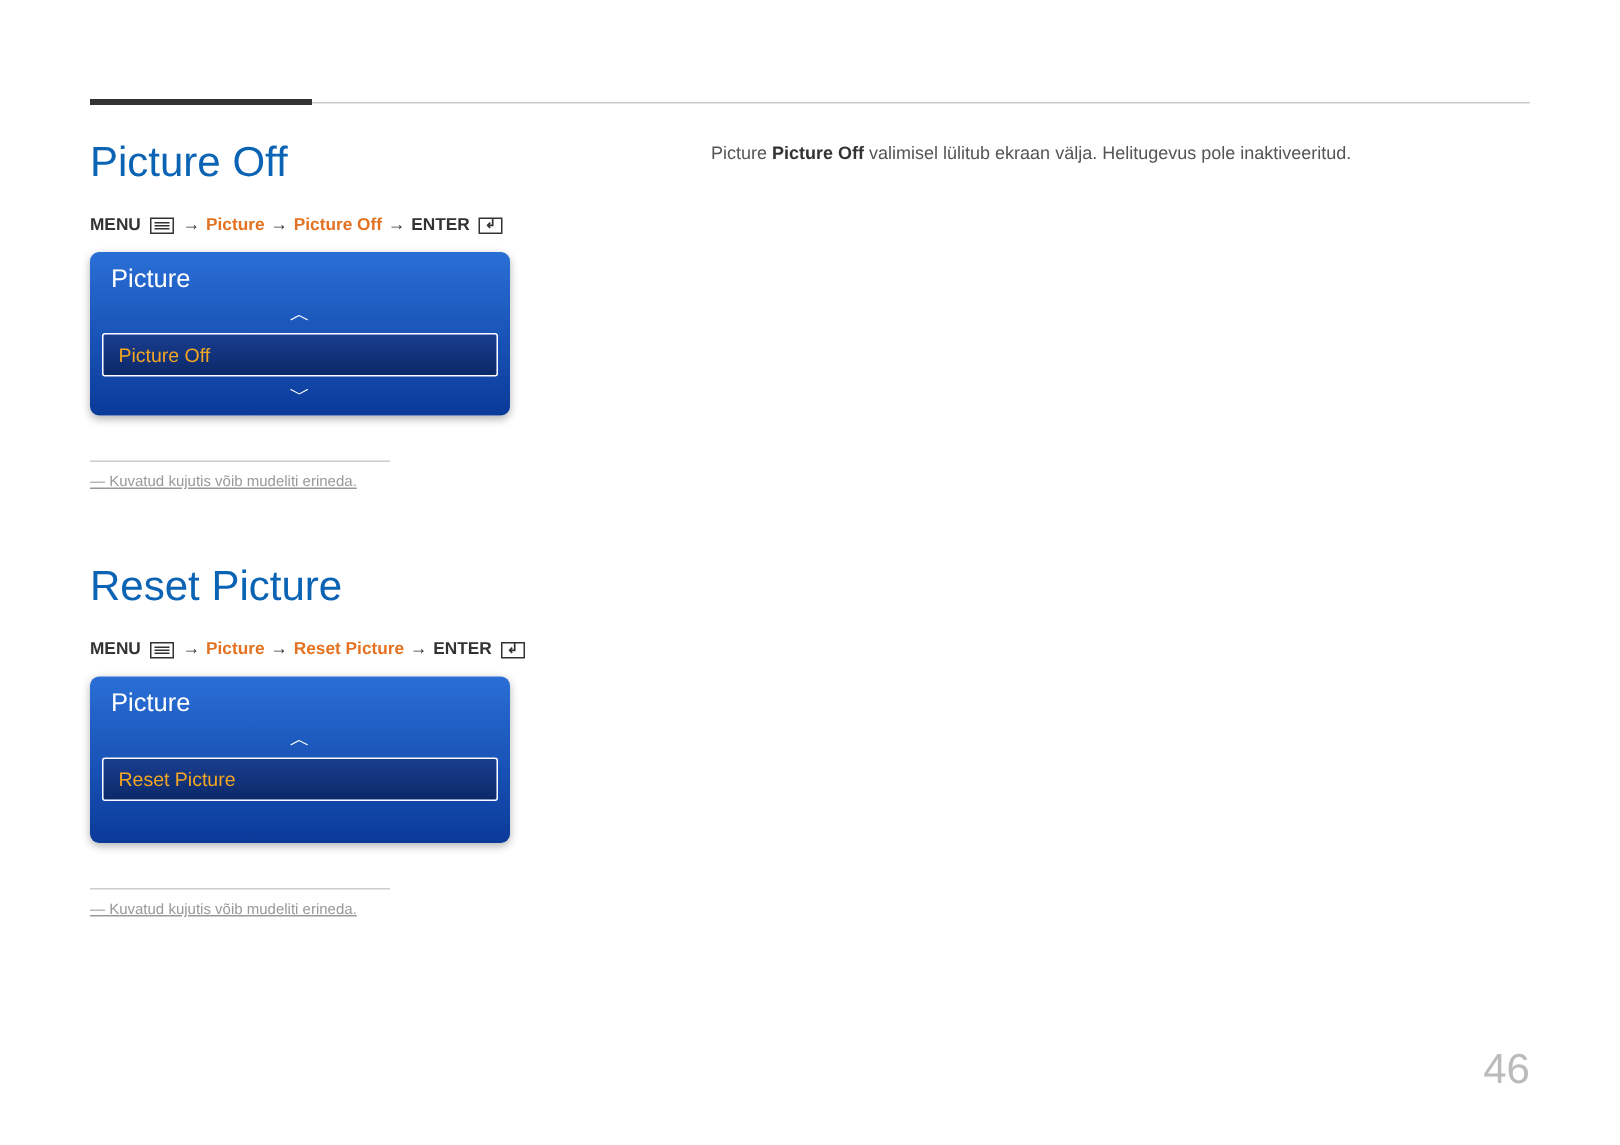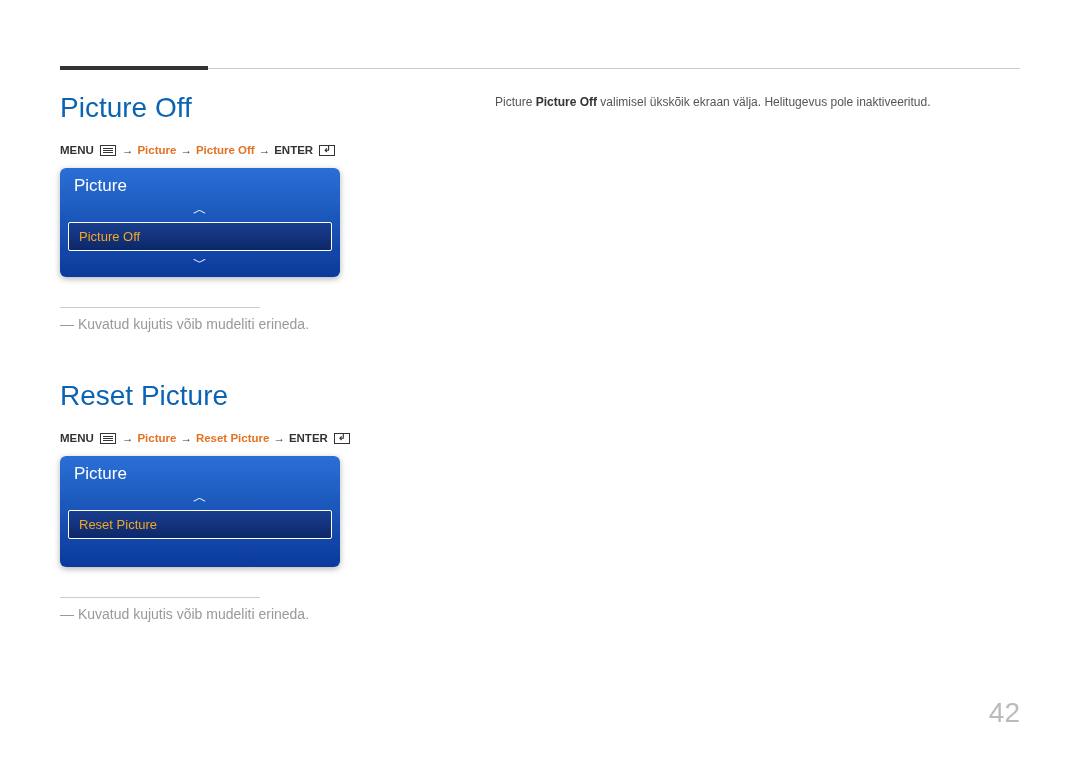--- a/index.html
+++ b/index.html
@@ -31,21 +31,21 @@
     width: 148px;
     height: 4px;
     background: #333;
   }
   .content {
     position: absolute;
     top: 92px;
     left: 60px;
     right: 60px;
     display: flex;
-    gap: 95px;
+    gap: 74px;
   }
   .left-col { width: 340px; flex-shrink: 0; }
   .right-col { flex: 1; font-size: 12px; line-height: 1.8; color: #555; }
   h1 {
     font-size: 28px;
     font-weight: 400;
     color: #0b63b4;
     margin-bottom: 20px;
   }
   .nav-path {
@@ -113,22 +113,23 @@
     border-radius: 2px;
   }
   .menu-widget-1 { margin-bottom: 30px; padding-bottom:6px;}
   .menu-widget-2 { padding-bottom: 24px; margin-bottom: 30px;}
   .note-divider {
     border-top: 1px solid #ccc;
     width: 200px;
     margin: 20px 0 8px;
   }
   .note {
-    font-size: 14px;
+    font-size: 10px;
     color: #999;
+    text-decoration: underline;
   }
   .section-gap { height: 48px; }
   .page-number {
     position: absolute;
     bottom: 34px;
     right: 60px;
     font-size: 28px;
     color: #bbb;
     font-weight: 300;
   }
@@ -190,22 +191,22 @@
         <div class="chevron-row">︿</div>
         <div class="menu-item">Reset Picture</div>
       </div>
 
       <div class="note-divider"></div>
       <div class="note">― <span>Kuvatud kujutis võib mudeliti erineda.</span></div>
     </div>
 
     <div class="right-col">
       <p>
-        <span>Picture </span><span class="bold-inline">Picture Off</span><span> valimisel ükskõik ekraan välja. Helitugevus pole inaktiveeritud.</span>
+        <span>Picture </span><span class="bold-inline">Picture Off</span><span> valimisel lülitub ekraan välja. Helitugevus pole inaktiveeritud.</span>
       </p>
 
       <div style="height: 280px;"></div>
 
     </div>
   </div>
 
-  <div class="page-number">42</div>
+  <div class="page-number">46</div>
 </div>
 
 </body></html>

